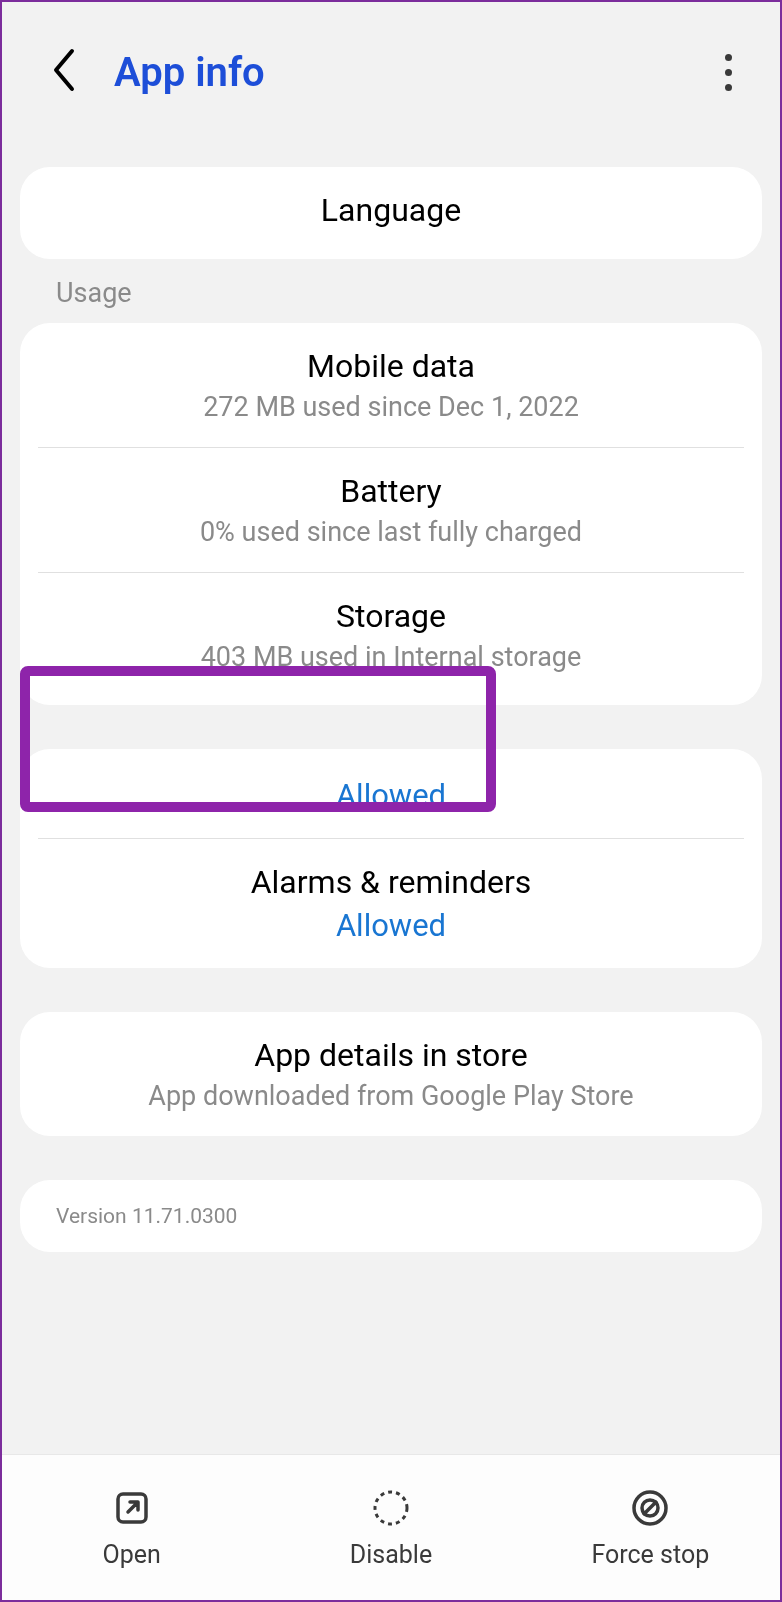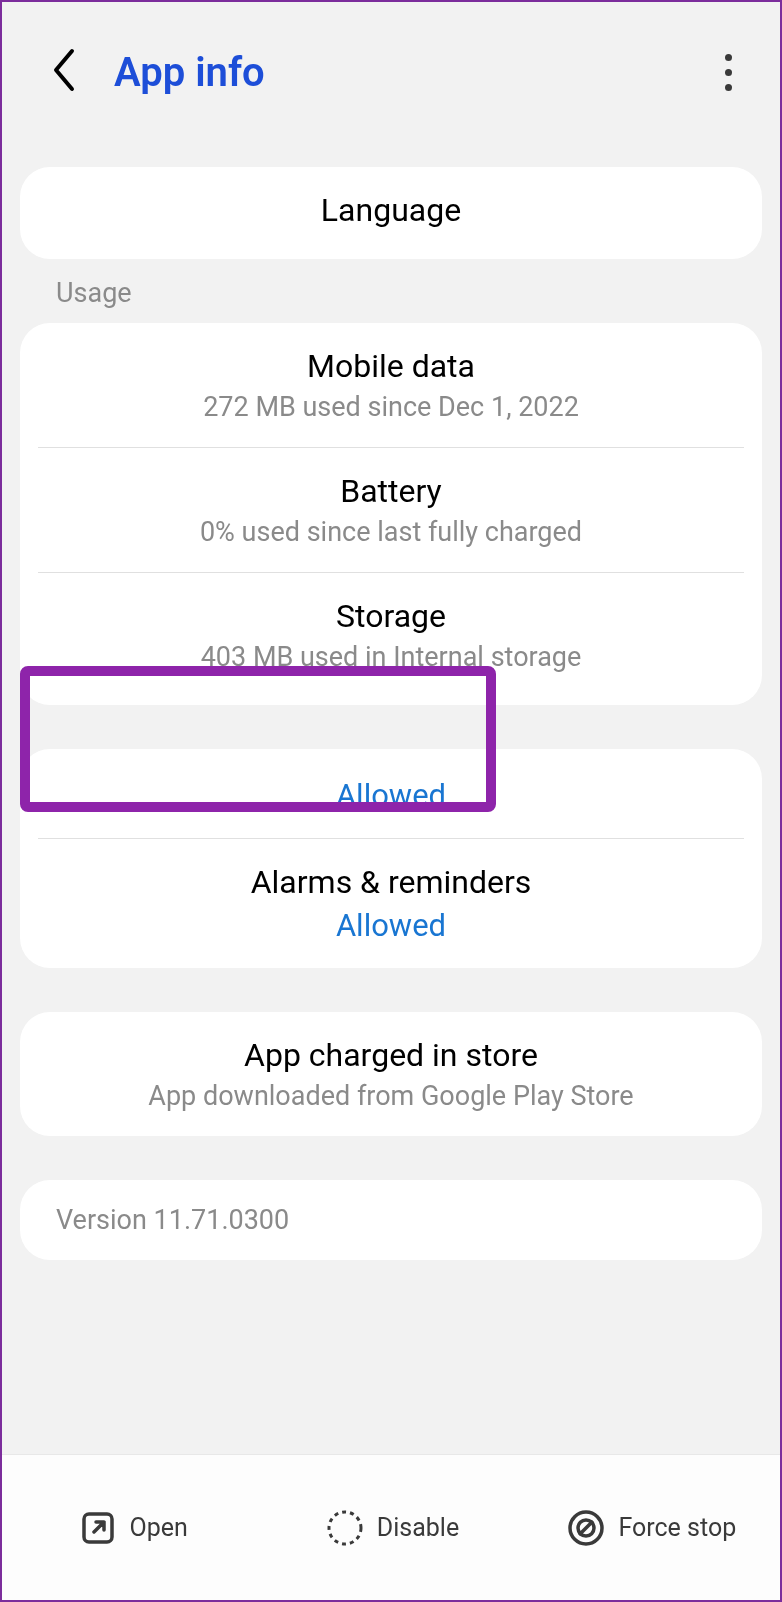--- a/index.html
+++ b/index.html
@@ -123,39 +123,39 @@
     .card-details {
       margin-top: 44px;
     }
     
     .card-version {
       margin-top: 44px;
       padding: 24px 36px;
     }
     
     .version-text {
-      font-size: 27px;
+      font-size: 21px;
       color: #8a8a8a;
     }
     
     .bottom-bar {
       position: absolute;
       bottom: 0;
       left: 0;
       right: 0;
       height: 146px;
       background: #fdfdfd;
       display: flex;
       border-top: 1px solid #e8e8e8;
     }
     
     .bottom-btn {
       flex: 1;
       display: flex;
-      flex-direction: row;
+      flex-direction: column;
       align-items: center;
       justify-content: center;
       gap: 10px;
     }
     
     .bottom-btn-label {
       font-size: 25px;
       color: #3a3a3a;
     }
     
@@ -217,21 +217,21 @@
   </div>
   <div class="divider"></div>
   <div class="list-item">
     <div class="list-item-title">Alarms &amp; reminders</div>
     <div class="list-item-subtitle-blue">Allowed</div>
   </div>
 </div>
 
 <div class="card card-details">
   <div class="list-item">
-    <div class="list-item-title">App charged in store</div>
+    <div class="list-item-title">App details in store</div>
     <div class="list-item-subtitle">App downloaded from Google Play Store</div>
   </div>
 </div>
 
 <div class="card card-version">
   <div class="version-text">Version 11.71.0300</div>
 </div>
 
 <div class="bottom-bar">
   <div class="bottom-btn">

